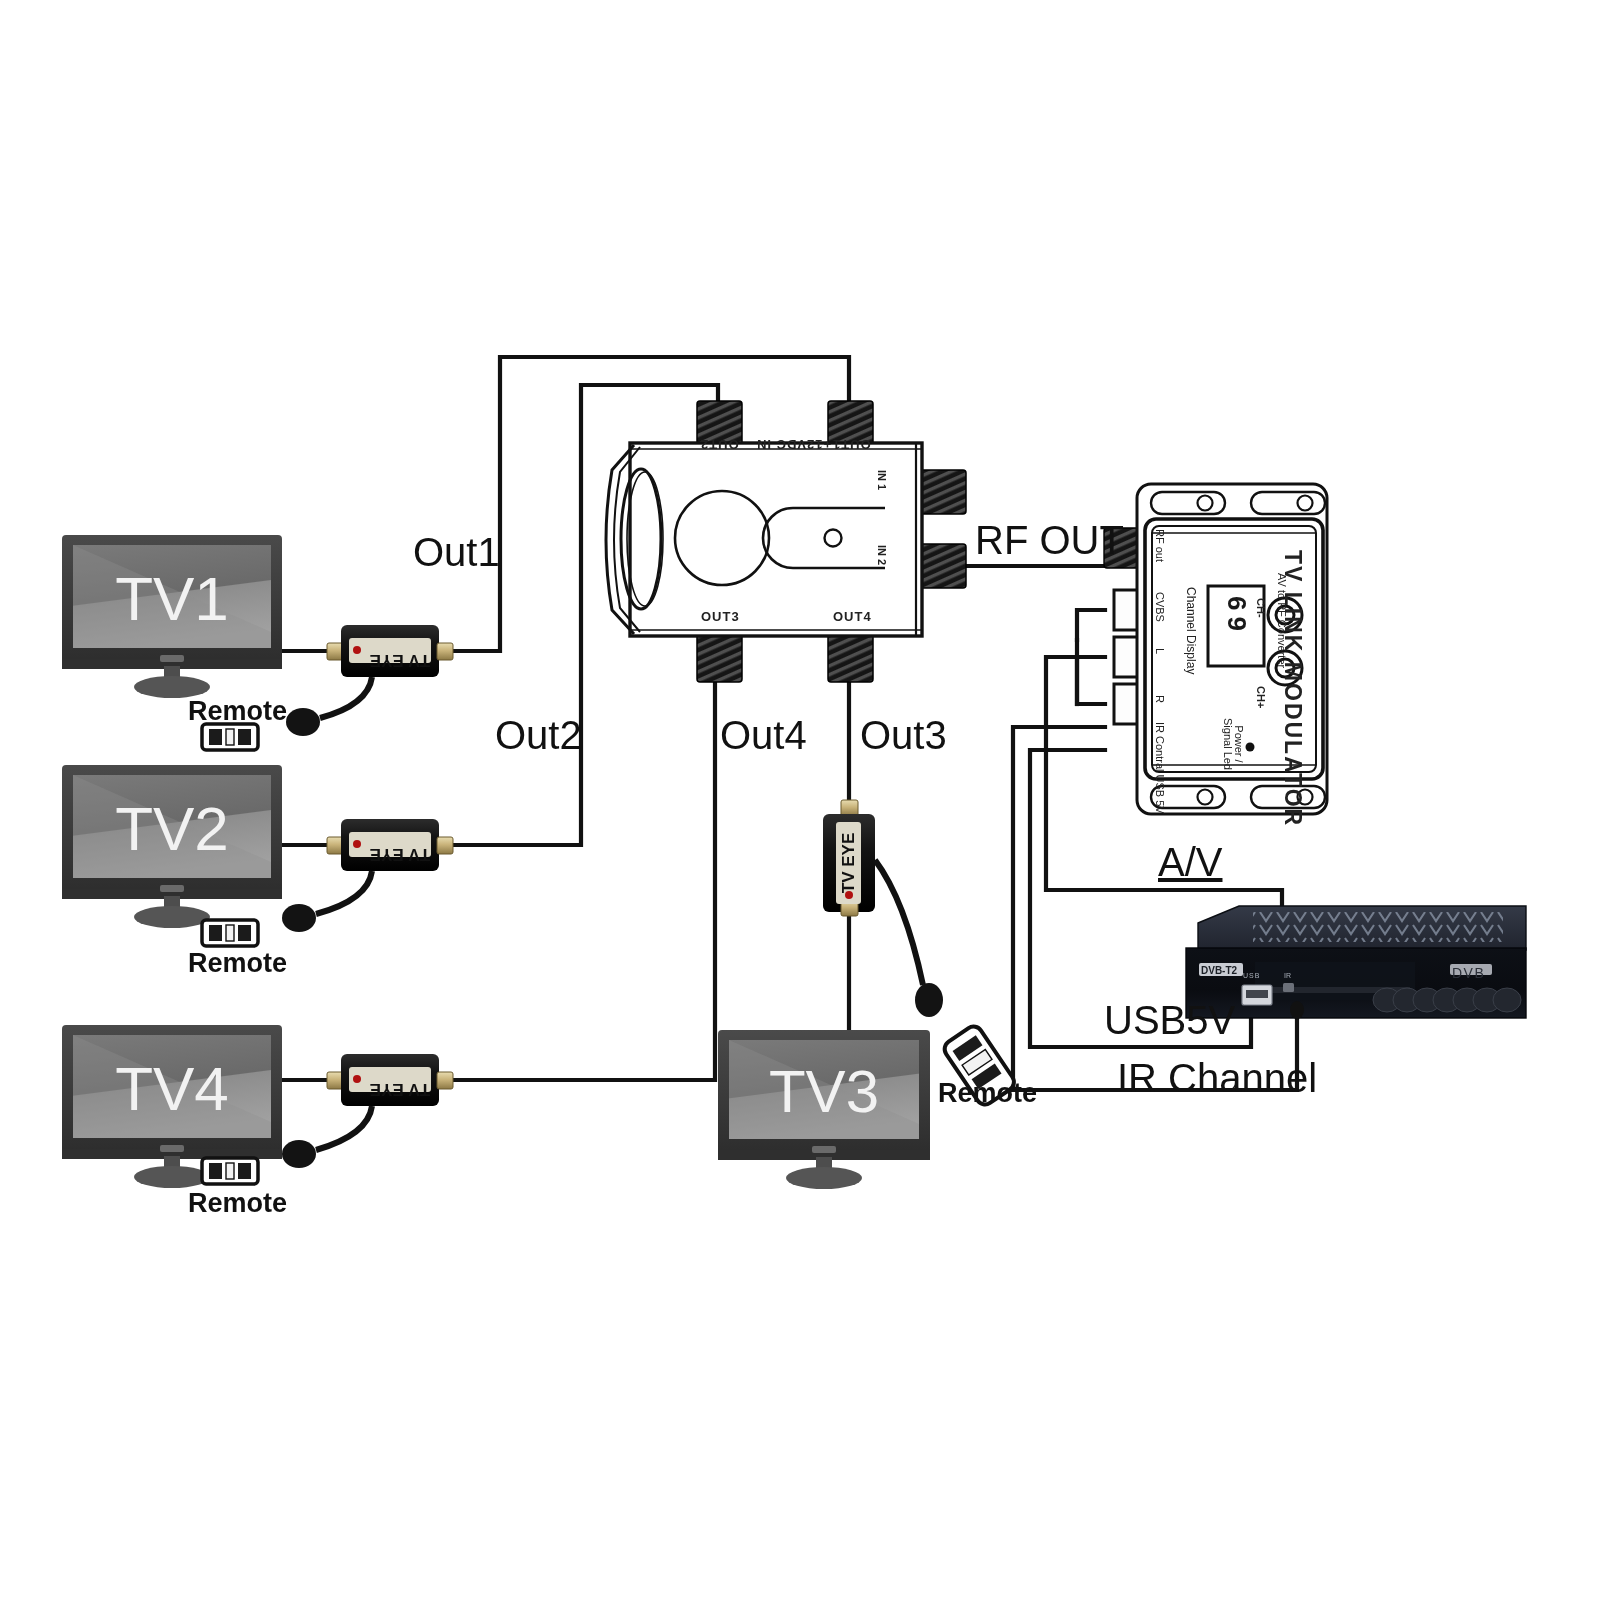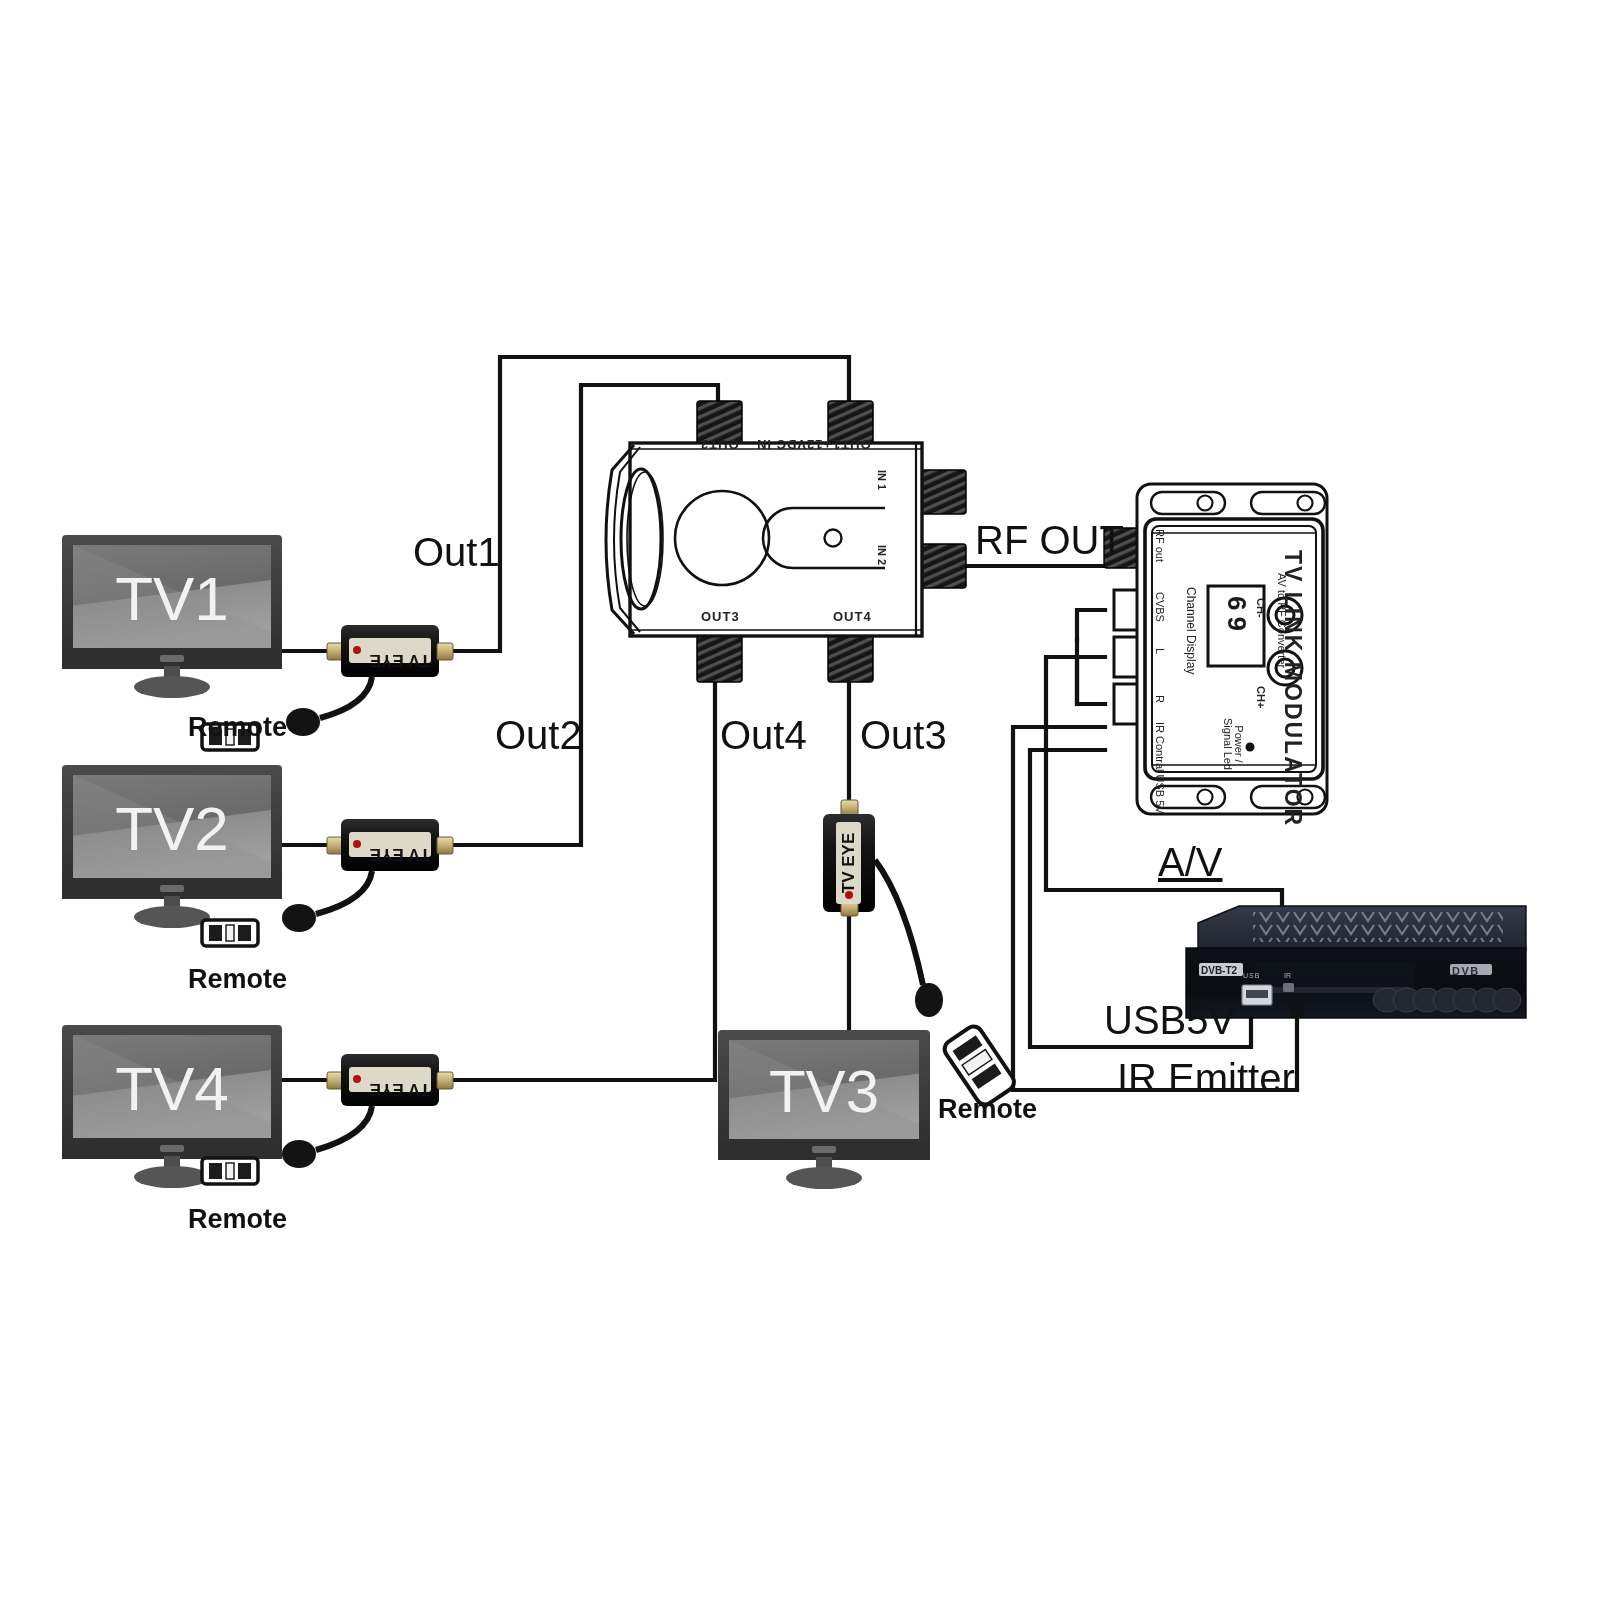--- a/index.html
+++ b/index.html
@@ -1,21 +1,21 @@
 <!DOCTYPE html>
 <html><head>
 <meta charset="utf-8">
 <style>
   html,body{margin:0;padding:0;background:#ffffff;}
   body{width:1601px;height:1601px;font-family:"Liberation Sans",sans-serif;position:relative;overflow:hidden;}
   #stage{position:absolute;left:0;top:0;width:1601px;height:1601px;}
   svg#diagram{position:absolute;left:0;top:0;width:1601px;height:1601px;}
   .lbl{position:absolute;color:#111;white-space:nowrap;}
   .big-lbl{font-size:40px;letter-spacing:0px;}
-  .remote-lbl{font-size:27px;font-weight:bold;margin-top:16px;}
+  .remote-lbl{font-size:27px;font-weight:bold;}
   .tinyrot{position:absolute;font-size:9px;color:#222;white-space:nowrap;}
 </style>
 </head>
 <body>
 
 <div id="stage">
 
   <svg id="diagram" viewBox="0 0 1601 1601">
     <defs>
       <linearGradient id="screenGrad" x1="0" y1="0" x2="0.25" y2="1">
@@ -299,21 +299,21 @@
 
   </svg>
 
   <div class="lbl big-lbl" style="left:413px;top:530px;">Out1</div>
   <div class="lbl big-lbl" style="left:495px;top:713px;">Out2</div>
   <div class="lbl big-lbl" style="left:720px;top:713px;">Out4</div>
   <div class="lbl big-lbl" style="left:860px;top:713px;">Out3</div>
   <div class="lbl big-lbl" style="left:975px;top:518px;">RF OUT</div>
   <div class="lbl big-lbl" style="left:1158px;top:840px;text-decoration:underline;">A/V</div>
   <div class="lbl big-lbl" style="left:1057px;top:998px;margin-left:47px;">USB5V</div>
-  <div class="lbl big-lbl" style="left:1117px;top:1056px;">IR Emitter</div>
+  <div class="lbl big-lbl" style="left:1117px;top:1056px;">IR Channel</div>
 
   <div class="lbl remote-lbl" style="left:188px;top:696px;">Remote</div>
   <div class="lbl remote-lbl" style="left:188px;top:948px;">Remote</div>
   <div class="lbl remote-lbl" style="left:188px;top:1188px;">Remote</div>
   <div class="lbl remote-lbl" style="left:938px;top:1078px;">Remote</div>
 
   <div class="tinyrot" style="left:700px;top:437px;transform:rotate(180deg);font-weight:bold;font-size:13px;letter-spacing:1px;">OUT2</div>
   <div class="tinyrot" style="left:756px;top:437px;transform:rotate(180deg);font-weight:bold;font-size:13px;letter-spacing:1px;">+12VDC IN</div>
   <div class="tinyrot" style="left:832px;top:437px;transform:rotate(180deg);font-weight:bold;font-size:13px;letter-spacing:1px;">OUT1</div>
   <div class="tinyrot" style="left:701px;top:609px;font-weight:bold;font-size:13px;letter-spacing:1px;">OUT3</div>
@@ -333,17 +333,17 @@
   <div class="tinyrot" style="left:1288px;top:573px;transform:rotate(90deg);transform-origin:left top;font-size:11px;">AV to RF Converter</div>
 
   <div class="tinyrot" style="left:1267px;top:598px;transform:rotate(90deg);transform-origin:left top;font-size:11px;font-weight:bold;">CH-</div>
   <div class="tinyrot" style="left:1267px;top:686px;transform:rotate(90deg);transform-origin:left top;font-size:11px;font-weight:bold;">CH+</div>
 
   <div class="tinyrot" style="left:1244px;top:712px;transform:rotate(90deg);transform-origin:left top;font-size:11px;width:64px;white-space:normal;line-height:11px;text-align:center;">Power / Signal Led</div>
 
   <div class="tinyrot" style="left:1252px;top:596px;transform:rotate(90deg);transform-origin:left top;font-size:26px;font-weight:bold;letter-spacing:6px;color:#1a1a1a;">69</div>
 
   <div class="tinyrot" style="left:1201px;top:965px;font-size:10px;font-weight:bold;color:#1b1f26;">DVB-T2</div>
-  <div class="tinyrot" style="left:1452px;top:965px;font-size:11px;font-weight:bold;color:#2b2f38;letter-spacing:1.5px;">DVB</div>
+  <div class="tinyrot" style="left:1452px;top:965px;font-size:14px;font-weight:normal;color:#2b2f38;letter-spacing:1.5px;">DVB</div>
   <div class="tinyrot" style="left:1243px;top:972px;font-size:7px;color:#aab0ba;letter-spacing:1px;">USB</div>
   <div class="tinyrot" style="left:1284px;top:972px;font-size:7px;color:#aab0ba;">IR</div>
 
 </div>
 
 </body></html>

